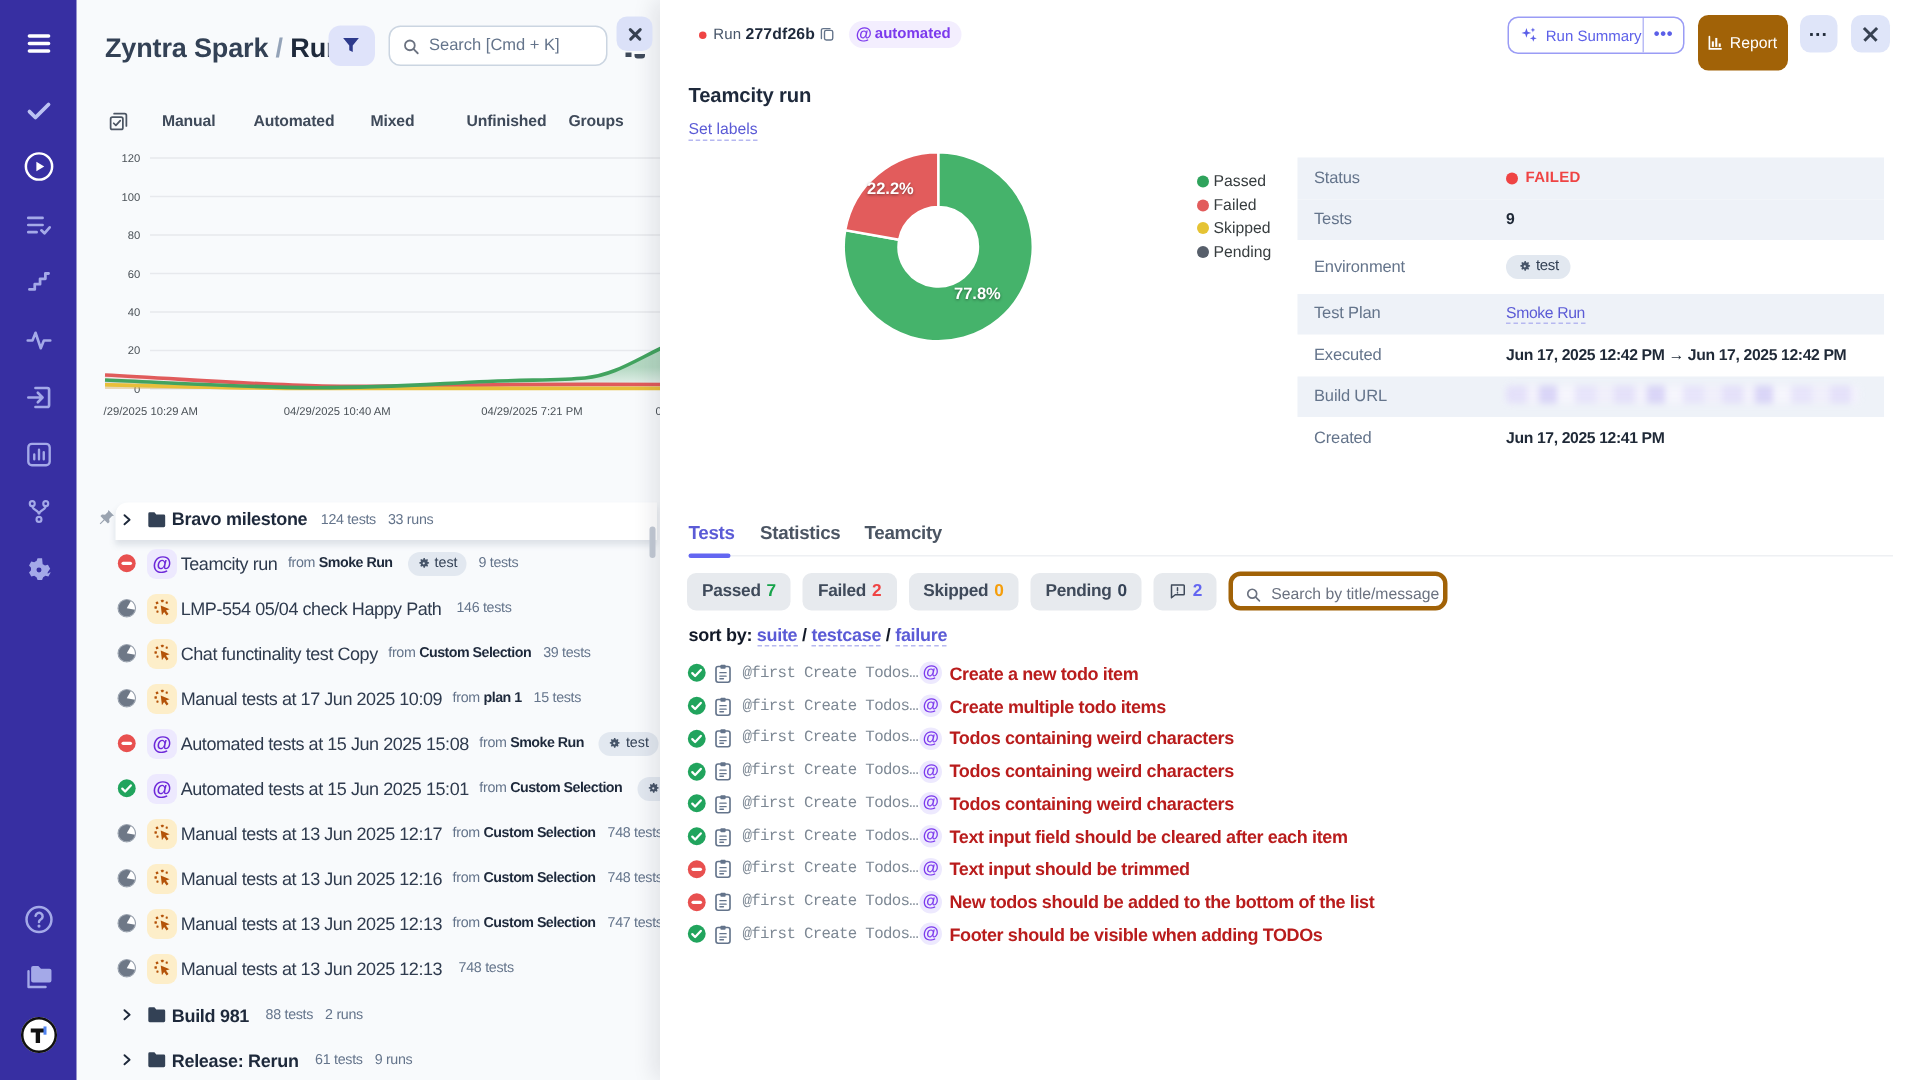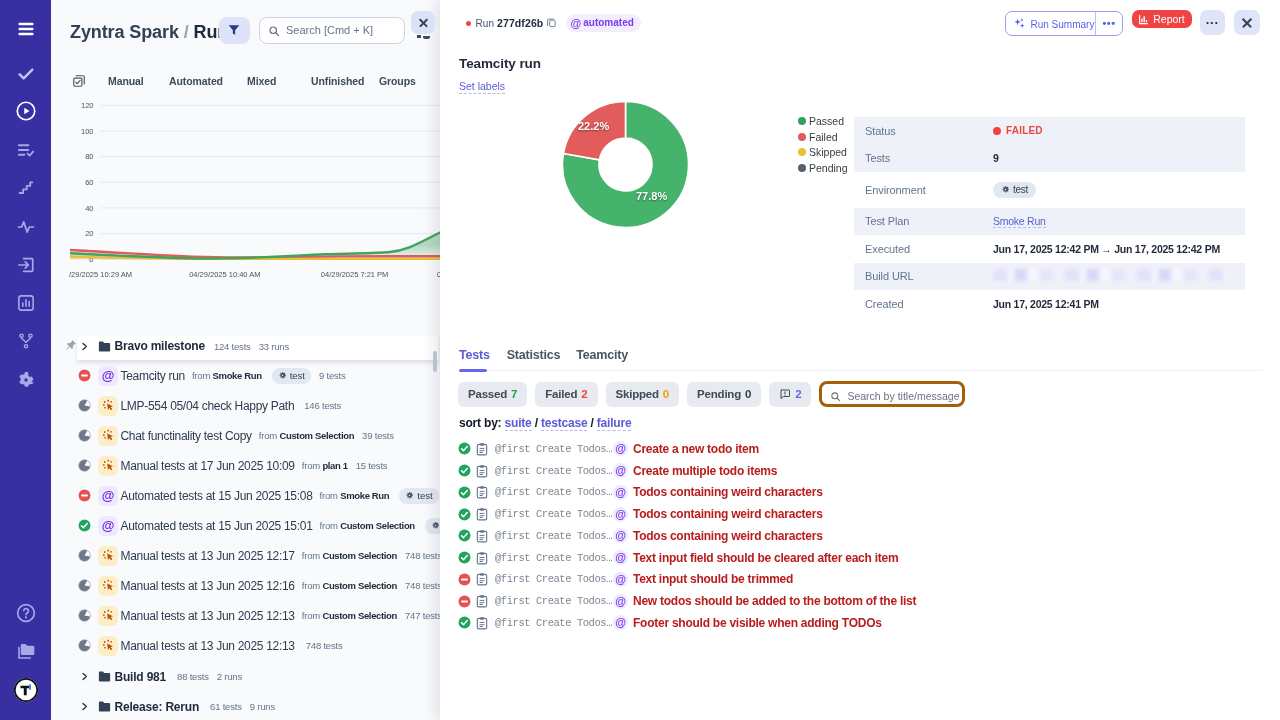--- a/index.html
+++ b/index.html
@@ -37,36 +37,36 @@
 #closebtn:before, #closebtn:after { content:""; position:absolute; left:6.5px; top:10.6px; width:11px; height:1.6px; background:#374151; border-radius:1px; }
 #closebtn:before { transform:rotate(45deg); } #closebtn:after { transform:rotate(-45deg); }
 #fragbelow { position:absolute; left:417px; top:35px; width:12px; height:3px; z-index:24; }
 #runlabel { position:absolute; left:35.5px; top:17px; font-size:10px; color:#475569; letter-spacing:0.1px; }
 #runlabel b { font-size:10.5px; }
 #runlabel b { color:#1e293b; }
 #autochip { position:absolute; left:125.5px; top:13.5px; height:18px; background:#f3eefe; border-radius:9px; display:flex; align-items:center; padding:0 7px 0 5px; font-size:10px; font-weight:bold; color:#7c3aed; }
 .btn { position:absolute; top:11px; height:24px; border-radius:7px; font-size:11.5px; display:flex; align-items:center; justify-content:center; }
 #btn-summary { left:564.5px; width:118px; height:25px; border:1px solid #9a9cf5; color:#5b5fe8; background:#fff; font-size:10px; }
 #btn-summary .sep { position:absolute; right:25.5px; top:0; width:1px; height:100%; background:#b9bcf6; }
-#btn-report { left:691.5px; width:60px; height:18px; top:10px; background:#ef4444; color:#fff; font-size:10.5px; }
+#btn-report { left:691.5px; width:60px; height:37px; top:10px; background:#a16207; color:#fff; font-size:10.5px; }
 #btn-dots2 { left:759.5px; width:25.5px; height:24.5px; top:10px; background:#dfe5f9; color:#1f2937; font-weight:bold; letter-spacing:0; font-size:13px; }
 #btn-x { left:794px; width:25.5px; height:24.5px; top:10px; background:#dfe5f9; }
 #btn-x:before, #btn-x:after { content:""; position:absolute; left:6.5px; top:11.5px; width:12px; height:1.5px; background:#374151; }
 #btn-x:before { transform:rotate(45deg); } #btn-x:after { transform:rotate(-45deg); }
 
 #runtitle { position:absolute; left:19px; top:56px; font-size:13.5px; font-weight:bold; color:#1e293b; letter-spacing:-0.1px; }
 #setlabels { position:absolute; left:19px; top:80px; font-size:10.5px; color:#5b5bd6; border-bottom:1px dashed #b6b8f0; padding-bottom:1px; }
 
 #donut { position:absolute; left:119px; top:99px; }
 .dlabel { position:absolute; font-size:11px; font-weight:bold; color:#fff; text-shadow:0 1px 2px rgba(0,0,0,0.45); z-index:21; }
 
 .leg { position:absolute; left:358px; display:flex; align-items:center; font-size:10.5px; color:#373d3f; }
 .leg i { width:8px; height:8px; border-radius:50%; margin-right:3px; }
 
-#dtable { position:absolute; left:414px; top:105px; width:391px;margin-top:12px; }
+#dtable { position:absolute; left:425px; top:105px; width:391px; }
 .drow { display:flex; align-items:center; }
 .drow.alt { background:#eef2f8; }
 .dlab { width:139px; padding-left:11px; font-size:11px; color:#64748b; flex:none; letter-spacing:-0.1px; }
 .dval { font-size:10.5px; color:#1f2937; font-weight:bold; letter-spacing:-0.25px; }
 
 #ttabs { position:absolute; left:19px; top:348px; font-size:12.5px; color:#4b5563; font-weight:bold; letter-spacing:-0.2px; }
 #ttabs .act { margin-right:17px; }
 #ttabs .mid { margin-right:16px; }
 #ttabs span.act { color:#5b5bd6; }
 #tabline { position:absolute; left:19px; top:370px; width:803px; height:1px; background:#eef0f3; }

